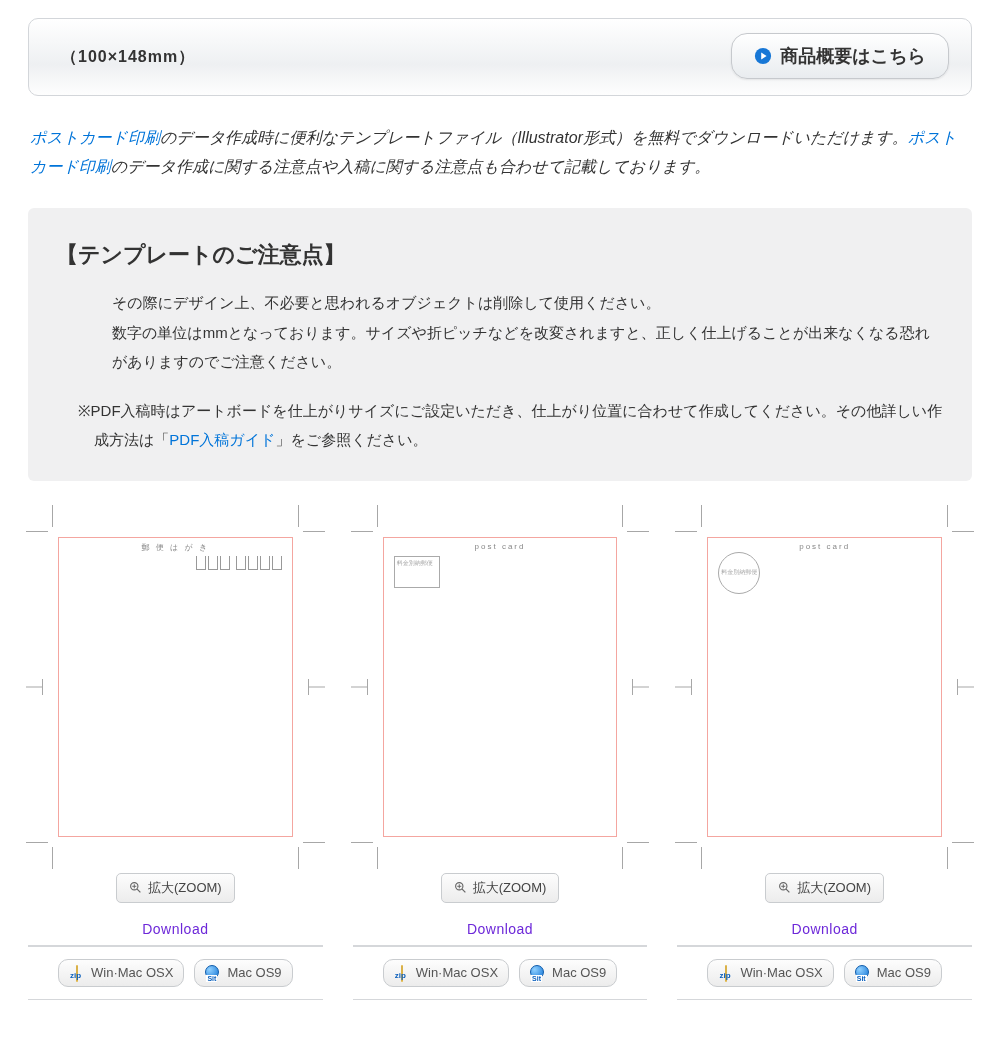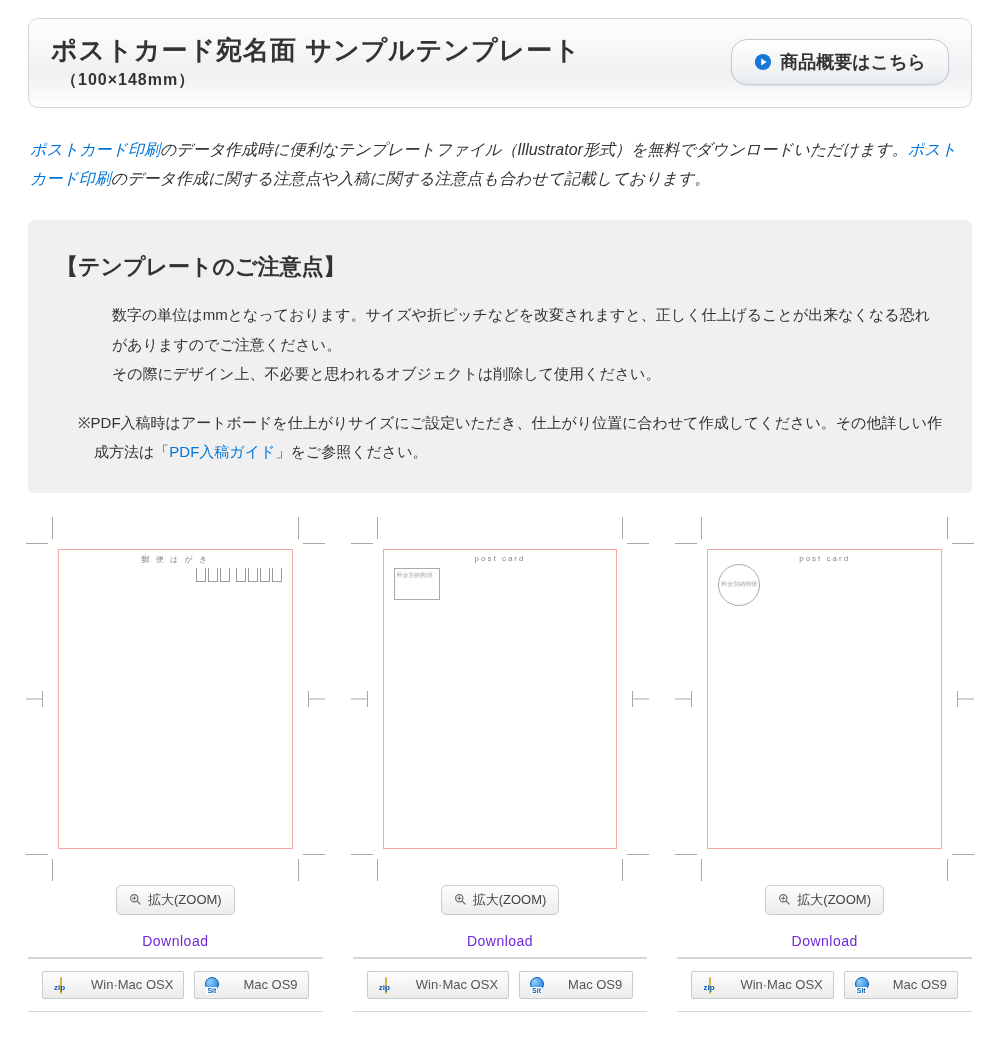--- a/index.html
+++ b/index.html
@@ -186,23 +186,23 @@
   }
   .dl-rule { border: none; border-top: 2px solid #d5d7da; margin: 0 0 12px 0; }
   .dl-btns {
     display: flex;
     gap: 10px;
     justify-content: center;
   }
   .dl-btn {
     display: inline-flex;
     align-items: center;
-    gap: 22px;
+    gap: 6px;
     border: 1px solid #c9cccf;
-    border-radius: 2px;
+    border-radius: 10px;
     background: linear-gradient(#fdfdfd, #ececec);
     padding: 5px 10px;
     font-size: 13px;
     color: #555;
     cursor: pointer;
     white-space: nowrap;
   }
   .dl-rule2 { border: none; border-top: 1px solid #d5d7da; margin: 12px 0 0 0; }
   
   .file-ic { width: 16px; height: 14px; position: relative; display:inline-block; }
@@ -237,40 +237,39 @@
     padding: 0 1px;
   }
 </style>
 </head>
 <body>
 
 <div class="page">
 
   <div class="hdr-panel">
     <div class="hdr-left">
-      <h1 class="hdr-title">ポストカード宛名面 サンプルテンプレート</h1>
       <div class="hdr-sub">（100×148mm）</div>
     </div>
     <button class="hdr-btn">
       <svg class="arrow-circle" viewBox="0 0 20 20">
         <circle cx="10" cy="10" r="9" fill="#1777d6"></circle>
         <polygon points="8,6 14,10 8,14" fill="#fff"></polygon>
       </svg>
       <span>商品概要はこちら</span>
     </button>
   </div>
 
   <p class="intro">
     <a>ポストカード印刷</a><span>のデータ作成時に便利なテンプレートファイル（Illustrator形式）を無料でダウンロードいただけます。</span><a>ポストカード印刷</a><span>のデータ作成に関する注意点や入稿に関する注意点も合わせて記載しております。</span>
   </p>
 
   <div class="note-box">
     <div class="note-title">【テンプレートのご注意点】</div>
+    <div class="note-sub">その際にデザイン上、不必要と思われるオブジェクトは削除して使用ください。</div>
     <div class="note-sub">数字の単位はmmとなっております。サイズや折ピッチなどを改変されますと、正しく仕上げることが出来なくなる恐れがありますのでご注意ください。</div>
-    <div class="note-sub">その際にデザイン上、不必要と思われるオブジェクトは削除して使用ください。</div>
     <div class="note-item" style="margin-top:20px">
       <span>※PDF入稿時はアートボードを仕上がりサイズにご設定いただき、仕上がり位置に合わせて作成してください。その他詳しい作成方法は「</span><a>PDF入稿ガイド</a><span>」をご参照ください。</span>
     </div>
   </div>
 
   <div class="cards-row">
 
     <div class="card">
       <div class="preview-wrap">
         <span class="mark h tl-h"></span>

